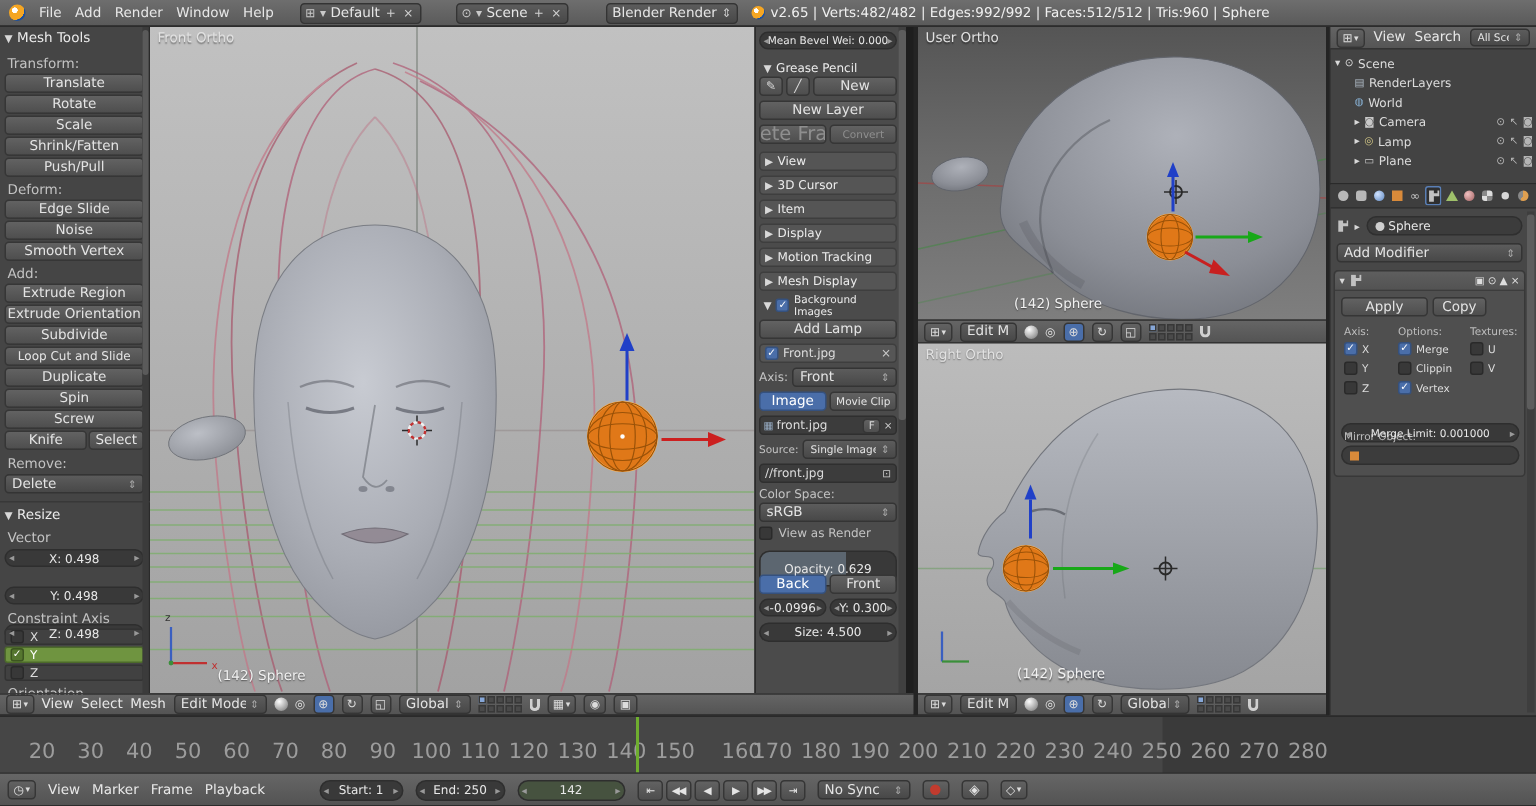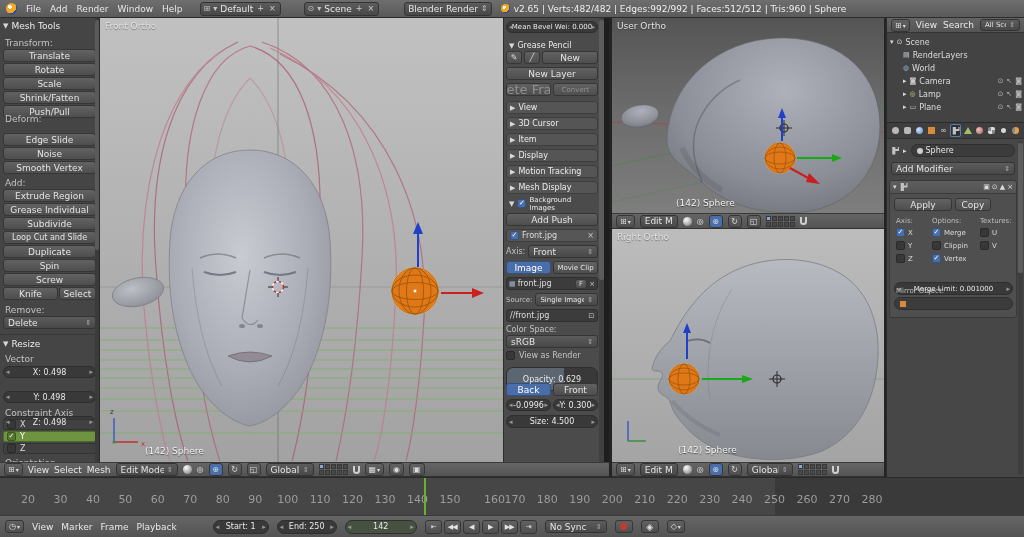--- a/index.html
+++ b/index.html
@@ -89,21 +89,21 @@
 #modpanel{position:absolute;left:2px;top:57px;width:128px;height:138px;background:#4f4f4f;border:1px solid #383838;border-radius:3px}
 #modpanel .hdr{display:flex;align-items:center;gap:3px;height:13px;background:linear-gradient(#5e5e5e,#535353);border-bottom:1px solid #3c3c3c;border-radius:3px 3px 0 0;padding:0 3px;color:#ddd;font-size:7px}
 .collbl{position:absolute;color:#bdbdbd;font-size:7px}
 .cbcell{position:absolute;display:flex;align-items:center;gap:3px;color:#ddd;font-size:7px}
 #pr-scroll{position:absolute;right:1px;top:18px;width:5px;height:334px;background:#3e3e3e}
 #pr-scroll .thumb{position:absolute;left:0;top:2px;width:5px;height:130px;background:#5d5d5d;border-radius:2px}
 .chip{display:flex;align-items:center;gap:3px;background:#3c3c3c;border:1px solid #2f2f2f;border-radius:7px;height:13px;padding:0 5px;color:#e6e6e6}
 
 #ruler{left:0;top:477px;width:1024px;height:38px;background:#3a3a3a;border-top:1px solid #2a2a2a;overflow:hidden}
 #ruler .range{position:absolute;left:0;top:0;width:775px;height:38px;background:#464646}
-#ruler .tick{position:absolute;top:15px;transform:translateX(-50%);color:#9c9c9c;font-size:11px}
+#ruler .tick{position:absolute;top:15px;transform:translateX(-50%);color:#9c9c9c;font-size:14px}
 #playhead{position:absolute;top:0;width:2px;height:38px;background:#6fae2f}
 #footer{left:0;top:515px;width:1024px;height:22px;background:linear-gradient(#666,#535353);border-top:1px solid #3a3a3a;display:flex;align-items:center;gap:8px;padding:0 5px}
 .pbtn{width:17px;height:14px;font-size:7px;letter-spacing:-1px}
 .rec{width:7px;height:7px;border-radius:50%;background:#c23b2e}
 </style>
 </head>
 <body>
 
 <div id="topbar" class="abs">
   <span class="blogo"></span>
@@ -140,27 +140,27 @@
   <div class="sec-title" style="top:3px">
     <span class="tri">▼</span>
     <span>Mesh Tools</span>
   </div>
   <div class="slbl" style="top:20px">Transform:</div>
   <div class="btn tbtn" style="top:31px">Translate</div>
   <div class="btn tbtn" style="top:45px">Rotate</div>
   <div class="btn tbtn" style="top:59px">Scale</div>
   <div class="btn tbtn" style="top:73px">Shrink/Fatten</div>
   <div class="btn tbtn" style="top:87px">Push/Pull</div>
-  <div class="slbl" style="top:96px">Deform:</div>
+  <div class="slbl" style="top:104px">Deform:</div>
   <div class="btn tbtn" style="top:115px">Edge Slide</div>
   <div class="btn tbtn" style="top:129px">Noise</div>
   <div class="btn tbtn" style="top:143px">Smooth Vertex</div>
   <div class="slbl" style="top:160px">Add:</div>
   <div class="btn tbtn" style="top:171px">Extrude Region</div>
-  <div class="btn tbtn" style="top:185px">Grease Individual</div>
+  <div class="btn tbtn" style="top:185px">Extrude Orientation</div>
   <div class="btn tbtn" style="top:199px">Subdivide</div>
   <div class="btn tbtn" style="top:213px;font-size:8px">Loop Cut and Slide</div>
   <div class="btn tbtn" style="top:227px">Duplicate</div>
   <div class="btn tbtn" style="top:241px">Spin</div>
   <div class="btn tbtn" style="top:255px">Screw</div>
   <div class="btn abs" style="top:269px;left:3px;width:55px">Knife</div>
   <div class="btn abs" style="top:269px;left:59px;width:37px">Select</div>
   <div class="slbl" style="top:287px">Remove:</div>
   <div class="drop abs" style="top:298px;left:3px;width:93px">
     <span class="txt">Delete</span>
@@ -345,21 +345,21 @@
     </div>
   <div class="nsec row" style="top:163px">
       <span class="tri">▶</span>
       <span>Mesh Display</span>
     </div>
   <div class="nsec open row" style="top:179px">
     <span class="tri">▼</span>
     <span class="cb on"></span>
     <span style="font-size:7px">Background Images</span>
   </div>
-  <div class="btn row" style="top:195px">Add Push</div>
+  <div class="btn row" style="top:195px">Add Lamp</div>
   <div class="row" style="top:211px;display:flex;align-items:center;gap:3px;background:#565656;border:1px solid #3e3e3e;border-radius:3px;height:13px;padding:0 3px">
     <span class="cb on"></span>
     <span>Front.jpg</span>
     <span style="margin-left:auto;color:#c9c9c9">×</span>
   </div>
   <div class="row" style="top:227px;display:flex;align-items:center;gap:3px">
     <span class="lbl" style="font-size:8px">Axis:</span>
     <span class="drop" style="flex:1">
       <span class="txt">Front</span>
       <span class="caret">⇕</span>

